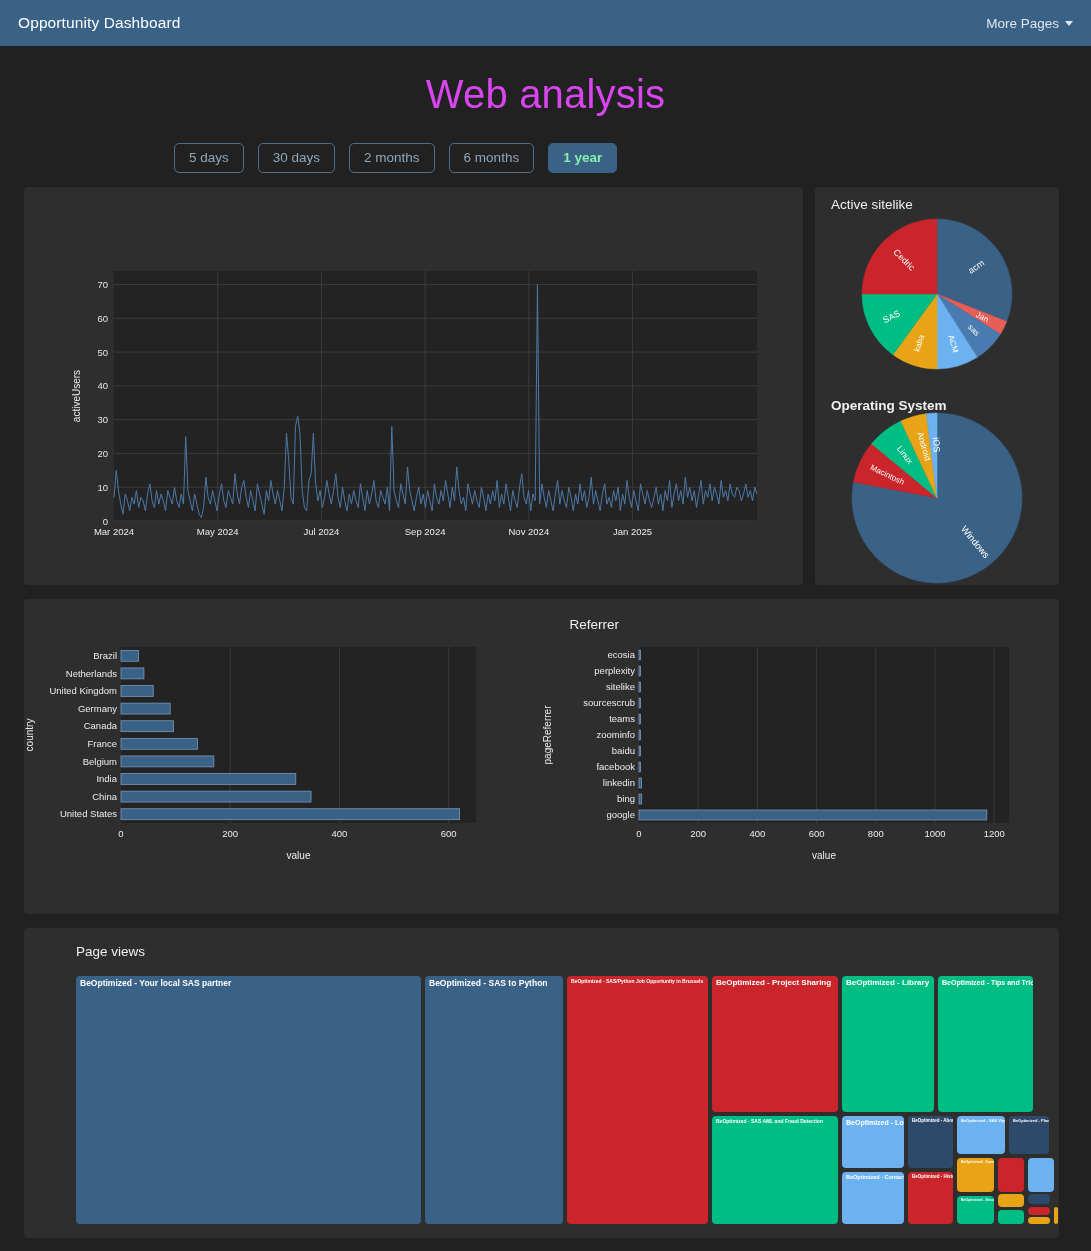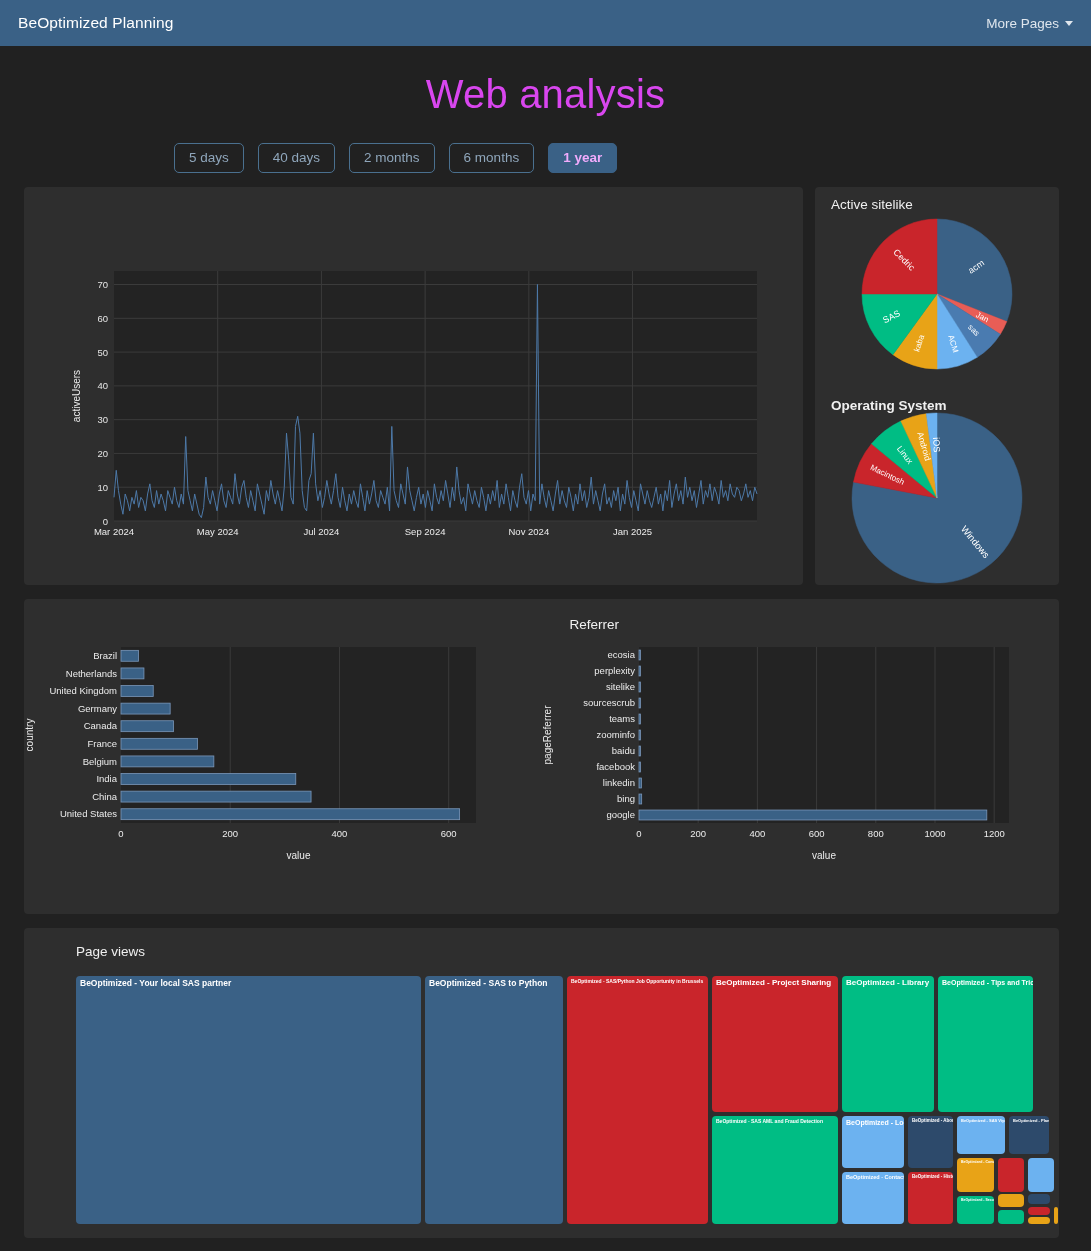--- a/index.html
+++ b/index.html
@@ -64,21 +64,21 @@
     color: #8fa6bb;
     font-size: 13.5px;
     padding: 7px 14px;
     font-family: "Liberation Sans", sans-serif;
     cursor: pointer;
     line-height: 1;
   }
   .range-btn.active {
     background: #3a6186;
     border-color: #3a6186;
-    color: #f0abfc;
+    color: #86efac;
     font-weight: bold;
   }
 
   
   .row {
     display: flex;
     gap: 12px;
     padding: 0 24px;
     margin-top: 14px;
   }
@@ -128,32 +128,32 @@
     display: block;
     padding: 3px 4px;
     white-space: nowrap;
     overflow: hidden;
   }
 </style>
 </head>
 <body>
 
 <div class="navbar">
-  <div class="navbar-brand">BeOptimized Planning</div>
+  <div class="navbar-brand">Opportunity Dashboard</div>
   <div class="navbar-right">
     <span>More Pages</span>
     <span class="caret"></span>
   </div>
 </div>
 
 <h1 class="page-title">Web analysis</h1>
 
 <div class="range-row" id="range-row">
     <button class="range-btn">5 days</button>
-    <button class="range-btn">40 days</button>
+    <button class="range-btn">30 days</button>
     <button class="range-btn">2 months</button>
     <button class="range-btn">6 months</button>
     <button class="range-btn active">1 year</button>
   </div>
 
 <div class="row">
 
   <div class="card" id="card-users">
     <div class="lc-wrap" id="linechart"><svg width="779" height="350">
           <rect x="90" y="84" width="643" height="250" fill="#232323"></rect>

